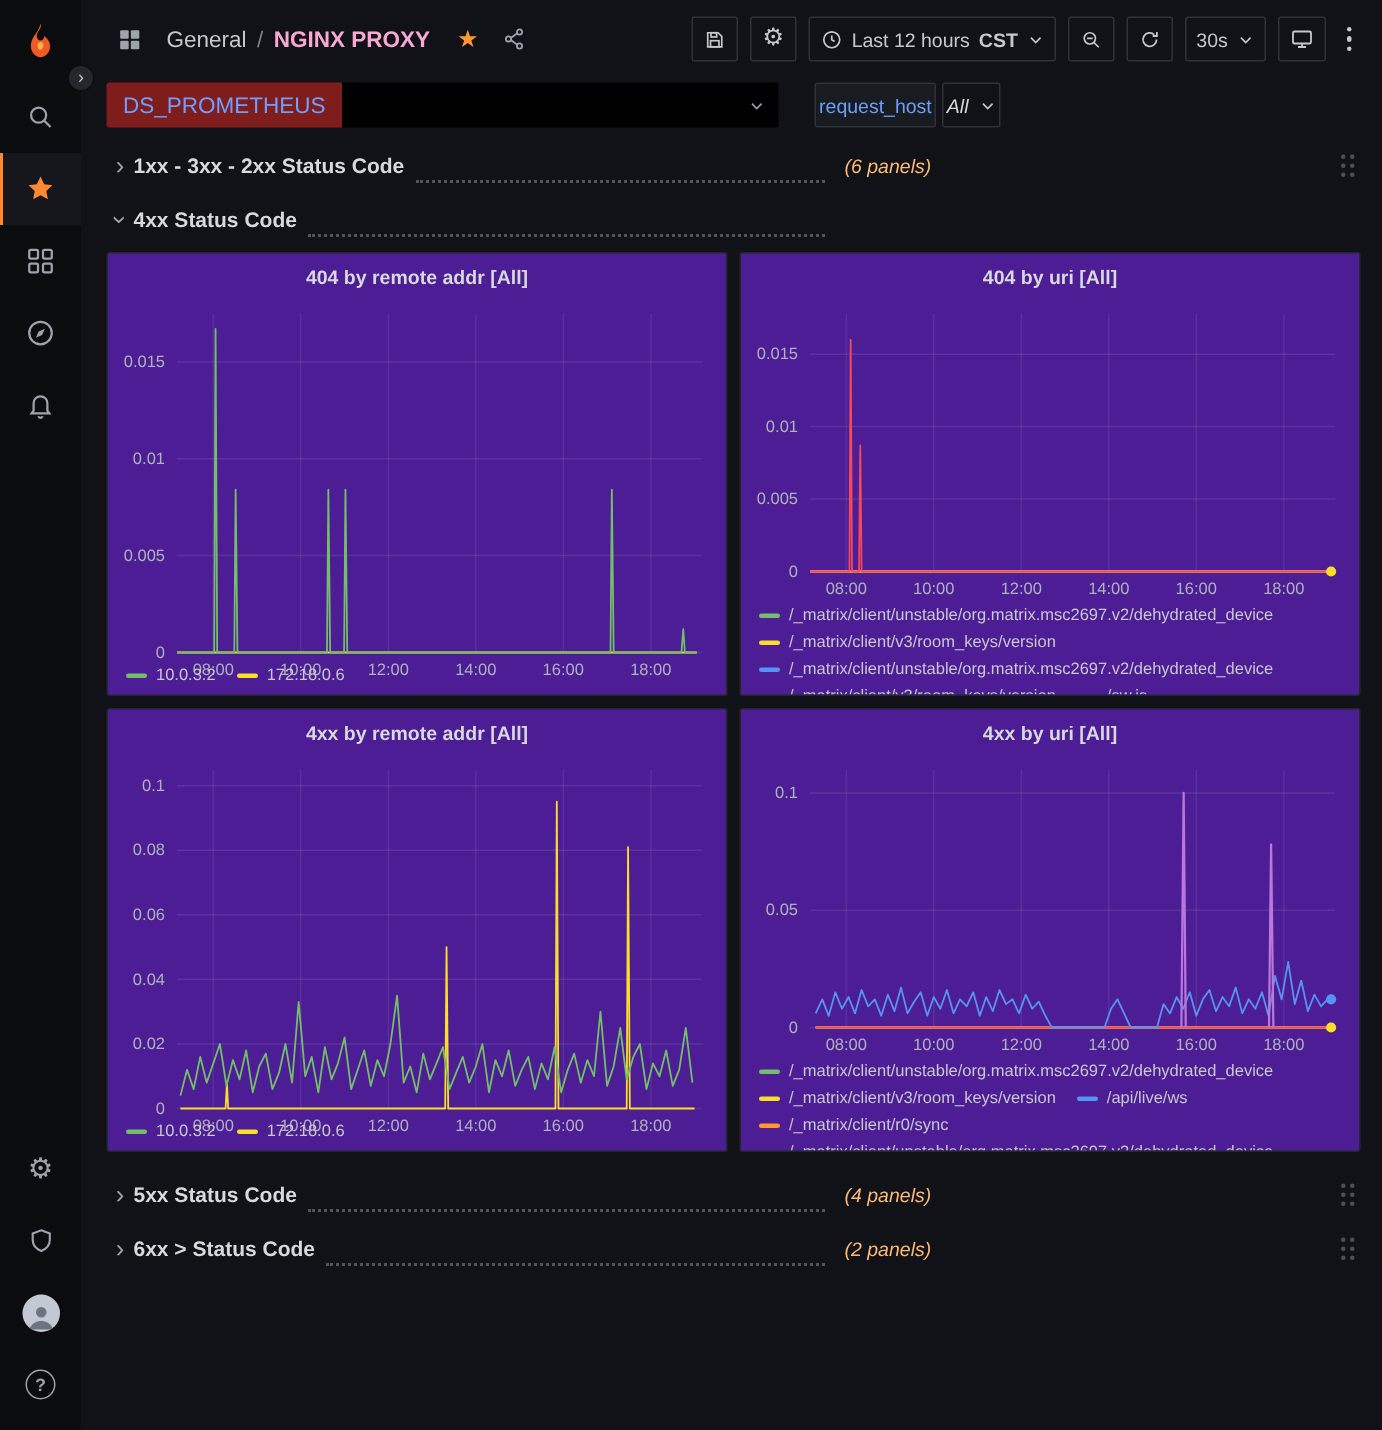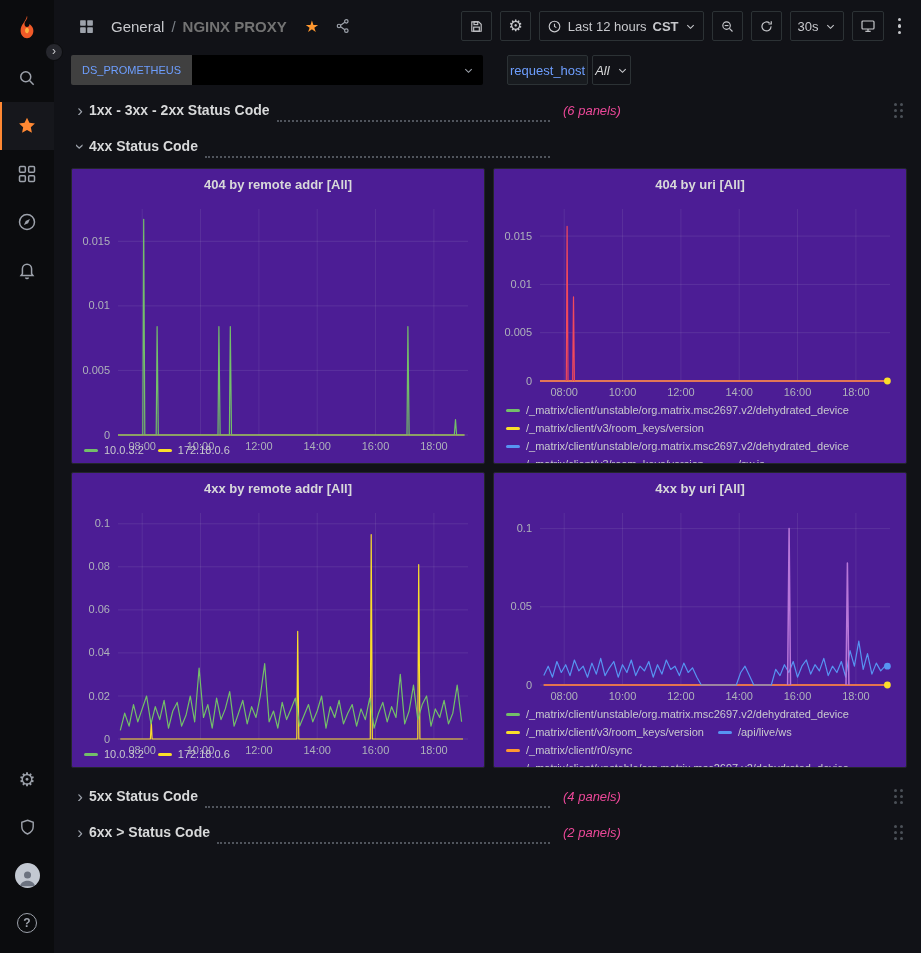--- a/index.html
+++ b/index.html
@@ -18,48 +18,48 @@
   .sidebar-expand { position:absolute; left:45px; top:43px; width:18px; height:18px; border-radius:50%; background:#26272d; border:1px solid #0b0c0e; color:#c7c8cc; font-size:12px; line-height:15px; text-align:center; z-index:20; cursor:pointer; }
 
   
   .main { flex:1; display:flex; flex-direction:column; min-width:0; }
 
   .topbar { height:52px; display:flex; align-items:center; padding:0 14px 0 24px; gap:16px; }
   .crumb-icon { color:#9da2ab; display:flex; }
   .crumb { display:flex; align-items:baseline; gap:7px; font-size:15px; }
   .crumb .section { color:#c7c8cc; }
   .crumb .sep { color:#7b8087; }
-  .crumb .title { color:#737373; font-weight:600; }
+  .crumb .title { color:#f9a8d4; font-weight:600; }
   .star-fav { color:#ff9830; font-size:16px; margin-left:2px; }
   .icon-plain { color:#9da2ab; display:flex; align-items:center; cursor:pointer; }
   .topbar-right { margin-left:auto; display:flex; align-items:center; gap:8px; }
   .btn { height:30px; min-width:30px; border:1px solid #2c3235; border-radius:2px; background:transparent; color:#c7c8cc; display:flex; align-items:center; justify-content:center; gap:6px; padding:0 7px; font-size:13px; font-family:inherit; cursor:pointer; white-space:nowrap; }
   .btn svg { flex:none; }
   .kebab { display:flex; flex-direction:column; gap:3px; padding:4px 6px; cursor:pointer; }
   .kebab i { width:3.5px; height:3.5px; border-radius:50%; background:#c7c8cc; }
 
   
   .submenu { height:36px; display:flex; align-items:center; padding:0 14px 0 17px; gap:0; }
-  .var-label { height:30px; display:flex; align-items:center; padding:0 11px; background:#404040; color:#6e9fff; font-size:11px; cursor:pointer; border-radius:2px 0 0 2px; }
+  .var-label { height:30px; display:flex; align-items:center; padding:0 11px; background:#7f1d1d; color:#6e9fff; font-size:15px; cursor:pointer; border-radius:2px 0 0 2px; }
   .var-value { height:30px; width:291px; background:#000; display:flex; align-items:center; justify-content:flex-end; padding-right:9px; color:#9da2ab; cursor:pointer; border-radius:0 2px 2px 0; }
   .gap24 { width:24px; }
   .gap4 { width:4px; }
   .var-pill { height:30px; display:flex; align-items:center; gap:7px; padding:0 2px; background:#111217; border:1px solid #2c3235; border-radius:2px; font-size:13px; cursor:pointer; }
   .var-pill.blue { color:#6e9fff; background:#181b1f; }
   .var-pill .val { color:#d8d9da;font-style:italic; }
 
   
   .content { flex:1; overflow:hidden; padding:8px 14px 0 17px; }
   .row-head { display:flex; align-items:center; height:28px; margin-bottom:8px; cursor:pointer; }
   .chev { width:18px; color:#9da2ab; font-size:17px; line-height:1; display:flex; justify-content:center; }
   .chev.open { transform:rotate(90deg); }
   .leader { display:flex; width:468px; flex:none; min-width:0; }
   .row-title { font-size:14px; font-weight:600; color:#d8d9da; white-space:nowrap; flex:none; }
   .dots { flex:1; border-bottom:2px dotted #50545c; margin:0 7px; position:relative; top:4px; }
-  .row-count { color:#ec4899; font-size:13px; font-style:italic; white-space:nowrap; margin-left:6px; }
+  .row-count { color:#fdba74; font-size:13px; font-style:italic; white-space:nowrap; margin-left:6px; }
   .row-spacer { flex:1; }
   .drag { display:grid; grid-template-columns:repeat(2,3px); gap:3px; margin-right:4px; cursor:grab; }
   .drag i { width:3px; height:3px; border-radius:50%; background:#4b5057; }
 
   .grid { display:grid; grid-template-columns:1fr 1fr; gap:8px; margin-bottom:14px; }
   .panel { background:#4c1d95; border:1px solid #23262b; border-radius:2px; height:296px; display:flex; flex-direction:column; overflow:hidden; }
   .panel-title { height:30px; flex:none; display:flex; align-items:center; justify-content:center; font-size:13px; font-weight:600; color:#d8d9da; cursor:pointer; }
   .chart { flex:1; min-height:0; cursor:crosshair; }
   .chart svg .tick { fill:#aeb2ba; font-size:11px; font-family:"Liberation Sans",sans-serif; }
   .legend { flex:none; padding:2px 12px 6px; display:flex; flex-wrap:wrap; column-gap:14px; row-gap:4px; align-content:flex-start; font-size:11px; color:#c8c9cd; }

